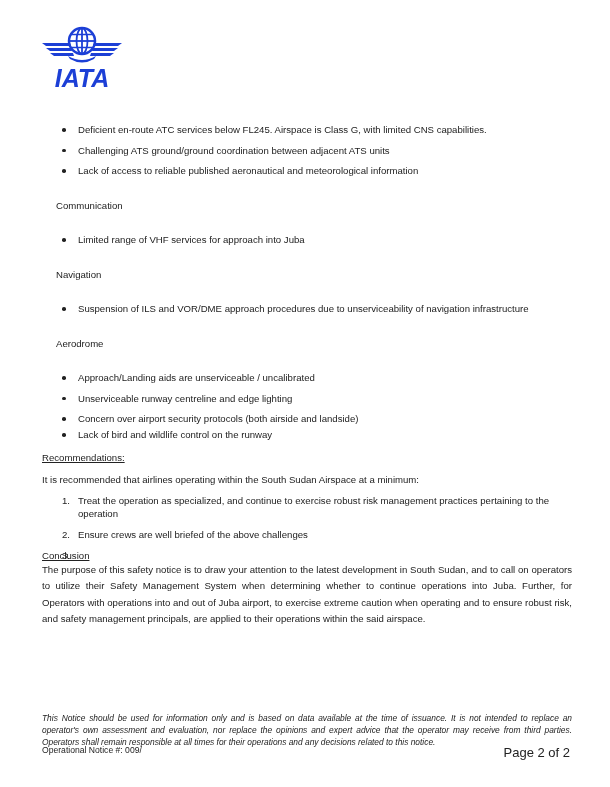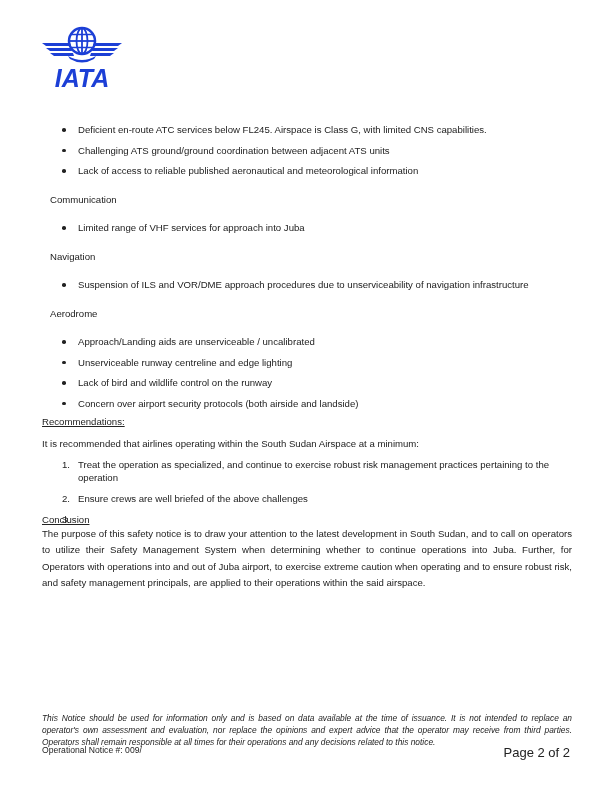--- a/index.html
+++ b/index.html
@@ -5,21 +5,21 @@
     html, body { margin: 0; padding: 0; background: #ffffff; }
     body {
       width: 610px; height: 787px; position: relative; overflow: hidden;
       font-family: "Liberation Sans", sans-serif; color: #222222;
       font-size: 9.6px;
     }
     .logo { position: absolute; left: 40px; top: 24px; width: 84px; height: 66px; }
     .content { position: absolute; left: 42px; top: 123px; width: 530px; }
     .bullet-item { position: relative; padding-left: 36px; margin: 0; line-height: 13px; height: 20.5px; }
     .bullet-item .dot { position: absolute; left: 20px; top: 5px; width: 3.5px; height: 3.5px; border-radius: 50%; background: #222; }
-    .section-label { line-height: 13px; height: 20.5px; margin: 8px; }
+    .section-label { line-height: 13px; height: 20.5px; margin: 14px; }
     .heading { font-weight: normal; text-decoration: underline; line-height: 13px; margin: 0; }
     .num-item { position: relative; padding-left: 36px; line-height: 13px; margin: 0; }
     .num-item .num { position: absolute; left: 20px; top: 0; }
     .justify { text-align: justify; }
     .conclusion-text { line-height: 16.6px; text-align: justify; margin: 0; }
     .disclaimer {
       position: absolute; left: 42px; top: 712px; width: 530px;
       font-style: italic; font-size: 8.4px; line-height: 12px; text-align: justify; color: #222;
     }
     .footer-left { position: absolute; left: 42px; top: 745px; font-size: 8.6px; }
@@ -63,22 +63,22 @@
 
   <p class="section-label">Communication</p>
   <p class="bullet-item"><span class="dot"></span><span>Limited range of VHF services for approach into Juba</span></p>
 
   <p class="section-label">Navigation</p>
   <p class="bullet-item"><span class="dot"></span><span>Suspension of ILS and VOR/DME approach procedures due to unserviceability of navigation infrastructure</span></p>
 
   <p class="section-label">Aerodrome</p>
   <p class="bullet-item"><span class="dot"></span><span>Approach/Landing aids are unserviceable / uncalibrated</span></p>
   <p class="bullet-item"><span class="dot"></span><span>Unserviceable runway centreline and edge lighting</span></p>
+  <p class="bullet-item" style="height:16px"><span class="dot"></span><span>Concern over airport security protocols (both airside and landside)</span></p>
   <p class="bullet-item"><span class="dot"></span><span>Lack of bird and wildlife control on the runway</span></p>
-  <p class="bullet-item" style="height:16px"><span class="dot"></span><span>Concern over airport security protocols (both airside and landside)</span></p>
 
   <p class="heading" style="margin-top:2px">Recommendations:</p>
   <p style="margin:9px 0 8px 0; line-height:13px">It is recommended that airlines operating within the South Sudan Airspace at a minimum:</p>
 
   <div class="num-item" style="margin-bottom:8px">
     <span class="num">1.</span>
     <span class="justify">Treat the operation as specialized, and continue to exercise robust risk management practices pertaining to the operation</span>
   </div>
   <div class="num-item" style="margin-bottom:8px">
     <span class="num">2.</span>

